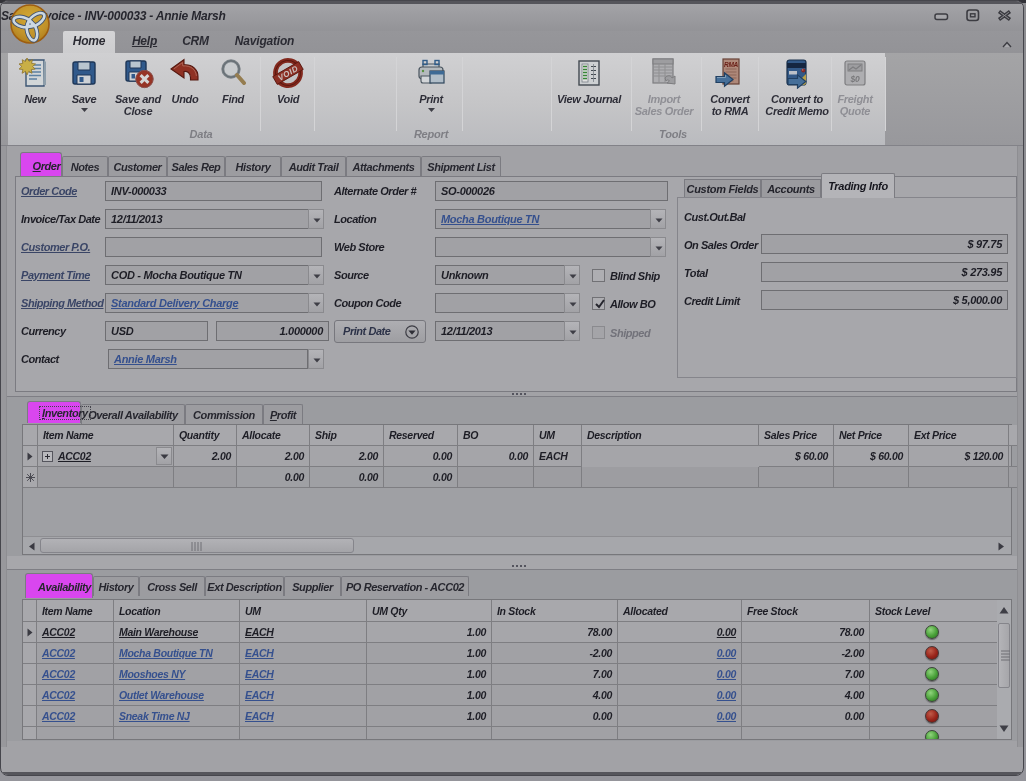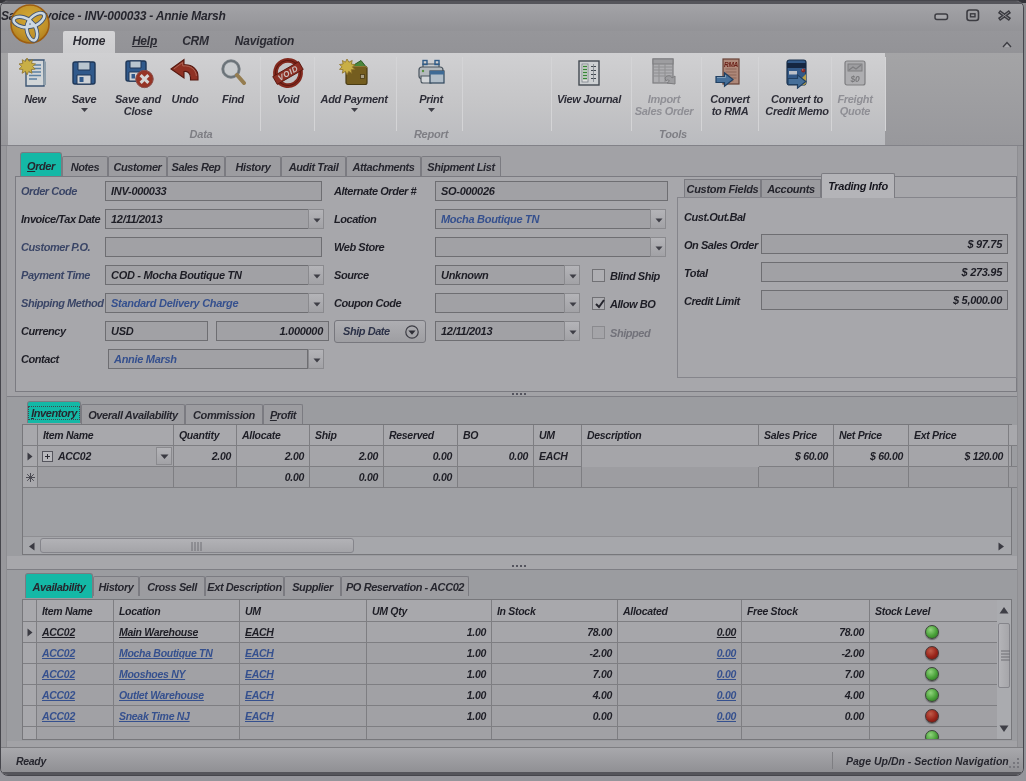--- a/index.html
+++ b/index.html
@@ -30,25 +30,25 @@
 .glabel { position:absolute; top:127px; font-size:11px; color:#7e7e84; text-align:center;
   letter-spacing:-0.2px; width:80px; margin-left:-40px; }
 #cdbtn { position:absolute; left:468px; top:55px; width:78px; height:74px;
   border:4px solid #e21a1a; background:linear-gradient(#fafbfc,#e9ebed);
   text-align:center; font-size:11px; color:#273050; letter-spacing:-0.3px; line-height:12px; z-index:3;}
 #cdbtn .ic { display:block; margin:3px auto 4px; width:34px; height:34px; }
 #client { position:absolute; left:0; top:145px; width:100%; height:602px; background:#a2a2a6; }
 .ptab { position:absolute; font-size:11px; color:#26262e; text-align:center;
   border:1px solid #7b7b81; border-bottom:none; background:#9c9ca0;
   border-radius:2px 2px 0 0; letter-spacing:-0.42px; height:21px; padding-top:4px; }
-.ptab.active { background:#14b8a6; z-index:2; border-radius:3px 3px 0 0; }
+.ptab.active { background:#d946ef; z-index:2; border-radius:3px 3px 0 0;padding-left:11px; }
 #formpanel { position:absolute; left:14px; top:175px; width:1002px; height:216px;
   border:1px solid #7b7b81; background:#a7a7ab; }
 .flabel { position:absolute; font-size:11px; color:#1d1d25; letter-spacing:-0.45px; white-space:nowrap; z-index:2;}
-.link { color:#35508e !important; }
+.link { color:#35508e !important; text-decoration:underline; }
 .flabel.link { color:#3a4566 !important; }
 .fld { position:absolute; height:20px; background:#a1a1a5; border:1px solid #6e6e72;
   font-size:11px; color:#1d1d25; padding:3px 5px 0 5px; letter-spacing:-0.3px; white-space:nowrap; z-index:2;}
 .fld.right { text-align:right; }
 .dbtn { position:absolute; height:20px; width:16px; background:linear-gradient(#b4b4b8,#a2a2a6);
   border:1px solid #8a8a8e; z-index:2; }
 .dbtn svg, .cb svg { position:absolute; }
 .dbtn svg { left:4px; top:8px; }
 .cb { position:absolute; width:13px; height:13px; background:#aeaeb2; border:1px solid #717175; z-index:2;}
 #tradepanel { position:absolute; left:676px; top:196px; width:340px; height:181px;
@@ -158,32 +158,20 @@
   <div class="rbtn" style="left:263px;width:48px">
     <svg class="ic" viewBox="0 0 32 32">
         <g transform="rotate(-30 16 16)">
           <circle cx="16" cy="16" r="12.6" fill="#c6c6ca" fill-opacity="0.3" stroke="#a82818" stroke-width="4.6"></circle>
           <circle cx="16" cy="16" r="12.6" fill="none" stroke="#701408" stroke-width="0.8"></circle>
           <rect x="1" y="11.5" width="30" height="9" fill="#b43020" stroke="#701408" stroke-width="0.8"></rect>
           <text x="16" y="18.8" font-family="Liberation Sans" font-size="8" font-weight="bold" fill="#e8d8d4" text-anchor="middle" letter-spacing="0.6">VOID</text>
         </g>
       </svg>
     Void</div>
-  <div class="rbtn" style="left:318px;width:70px">
-    <svg class="ic" viewBox="0 0 32 32">
-        <path d="M11 11 L23 3.5 L29 11 z" fill="#4a9e34" stroke="#2a681c" stroke-width="1"></path>
-        <rect x="8" y="9.5" width="21" height="18" rx="2" fill="#8a6a12" stroke="#57430a" stroke-width="1.2"></rect>
-        <path d="M8 11 a2 2 0 0 1 2-1.5 h17 a2 2 0 0 1 2 1.5" fill="none" stroke="#a8862a" stroke-width="1"></path>
-        <rect x="22.5" y="17.5" width="4" height="4" fill="#c2b48e" stroke="#57430a" stroke-width="0.8"></rect>
-        <path d="M9 2 l1.9 3.2 3.3-1.7-0.8 3.6 3.7 0.5-2.8 2.3 2.5 2.5-3.7 0.3 0.7 3.6-3.1-2-1.6 3.4-1.7-3.4-3.1 1.9 0.8-3.6-3.6-0.3 2.6-2.5-2.6-2.3 3.6-0.5-0.7-3.5 3 1.7z" fill="#ecc832" stroke="#a8821a" stroke-width="0.8"></path>
-      </svg>
-    Add Payment
-    <svg class="drop" style="display:block;margin:3px auto 0" width="7" height="4">
-        <path d="M0 0 h7 l-3.5 4z" fill="#3e3e46"></path>
-      </svg></div>
   <div class="rbtn" style="left:408px;width:44px">
     <svg class="ic" viewBox="0 0 32 32">
         <path d="M8 7 h16 v4 h-16 z" fill="#e2e8ee" stroke="#50606e" stroke-width="1.2"></path>
         <rect x="8" y="3.5" width="4" height="4" fill="none" stroke="#2a6aaa" stroke-width="1.4"></rect>
         <rect x="20" y="3.5" width="4" height="4" fill="none" stroke="#2a6aaa" stroke-width="1.4"></rect>
         <path d="M4 13 a3 3 0 0 1 3-3 h18 a3 3 0 0 1 3 3 v6 a3 3 0 0 1-3 3 h-18 a3 3 0 0 1-3-3 z" fill="#ccd2d8" stroke="#50606e" stroke-width="1.2"></path>
         <circle cx="8" cy="14" r="1.2" fill="#58a838"></circle>
         <path d="M6 19 h10 v7 h-8 a2 2 0 0 1-2-2 z" fill="#eef2f6" stroke="#50606e" stroke-width="1.1"></path>
         <rect x="15" y="14" width="14" height="12" fill="#c6d8e8" stroke="#30506e" stroke-width="1.2"></rect>
         <rect x="15" y="14" width="14" height="3.5" fill="#3a7ab8"></rect>
@@ -346,21 +334,21 @@
       </svg>
     </div>
   <div class="flabel" style="left:333px;top:296px">Coupon Code</div>
   <div class="fld" style="left:434px;top:292px;width:130px"></div>
     <div class="dbtn" style="left:563px;top:292px">
       <svg width="8" height="5">
         <path d="M0.5 0.5 h7 l-3.5 4z" fill="#3e3e46"></path>
       </svg>
     </div>
   <div class="abs" style="left:333px;top:319px;width:92px;height:23px;border:1px solid #77777d;border-radius:3px;background:linear-gradient(#aeaeb2,#9e9ea2);z-index:2">
-    <span class="flabel" style="left:8px;top:4px;color:#2c3248">Ship Date</span>
+    <span class="flabel" style="left:8px;top:4px;color:#2c3248">Print Date</span>
     <svg class="abs" style="right:6px;top:4px" width="14" height="14">
         <circle cx="7" cy="7" r="6.2" fill="none" stroke="#3c3c44" stroke-width="1.2"></circle>
         <path d="M3.4 5.4 h7.2 l-3.6 4.4z" fill="#2e2e36"></path>
       </svg>
   </div>
   <div class="fld" style="left:434px;top:320px;width:130px">12/11/2013</div>
     <div class="dbtn" style="left:563px;top:320px">
       <svg width="8" height="5">
         <path d="M0.5 0.5 h7 l-3.5 4z" fill="#3e3e46"></path>
       </svg>
@@ -605,28 +593,13 @@
     <div class="abs" style="left:1px;top:23px;width:12px;height:65px;background:linear-gradient(90deg,#b4b4b8,#a6a6aa);border:1px solid #85858b;border-radius:2px">
         <svg class="abs" style="left:2px;top:26px" width="9" height="12">
           <path d="M0 1 h9 M0 4 h9 M0 7 h9 M0 10 h9" stroke="#6e6e74"></path>
         </svg>
       </div>
     <svg class="abs" style="left:2px;bottom:6px" width="10" height="8">
         <path d="M0.5 0.5 h9 l-4.5 6.5z" fill="#3e3e46"></path>
       </svg>
   </div>
   <div class="abs" style="left:0;bottom:0;width:100%;height:3px;background:#55555b;z-index:6"></div>
-  <div id="statusbar">
-    <div class="abs" style="left:15px;top:7px;">Ready</div>
-    <div class="abs" style="left:845px;top:7px;letter-spacing:0">Page Up/Dn - Section Navigation</div>
-    <div class="abs" style="left:831px;top:4px;width:1px;height:17px;background:#7e7e82;"></div>
-    <svg class="abs" style="right:3px;bottom:3px" width="12" height="12">
-        <g fill="#77777d">
-          <rect x="9" y="0" width="2" height="2"></rect>
-          <rect x="9" y="4" width="2" height="2"></rect>
-          <rect x="9" y="8" width="2" height="2"></rect>
-          <rect x="5" y="4" width="2" height="2"></rect>
-          <rect x="5" y="8" width="2" height="2"></rect>
-          <rect x="1" y="8" width="2" height="2"></rect>
-        </g>
-      </svg>
-  </div>
 </div>
 
 </body></html>

